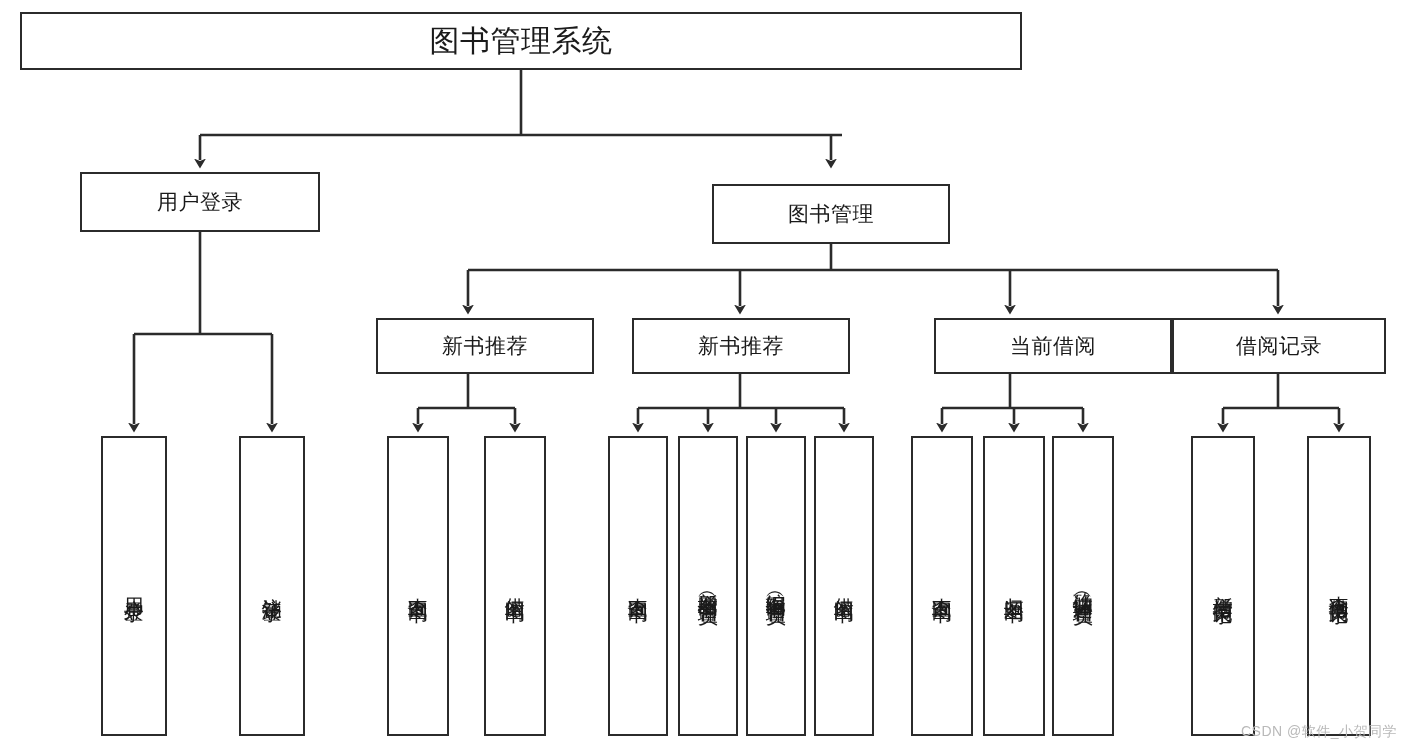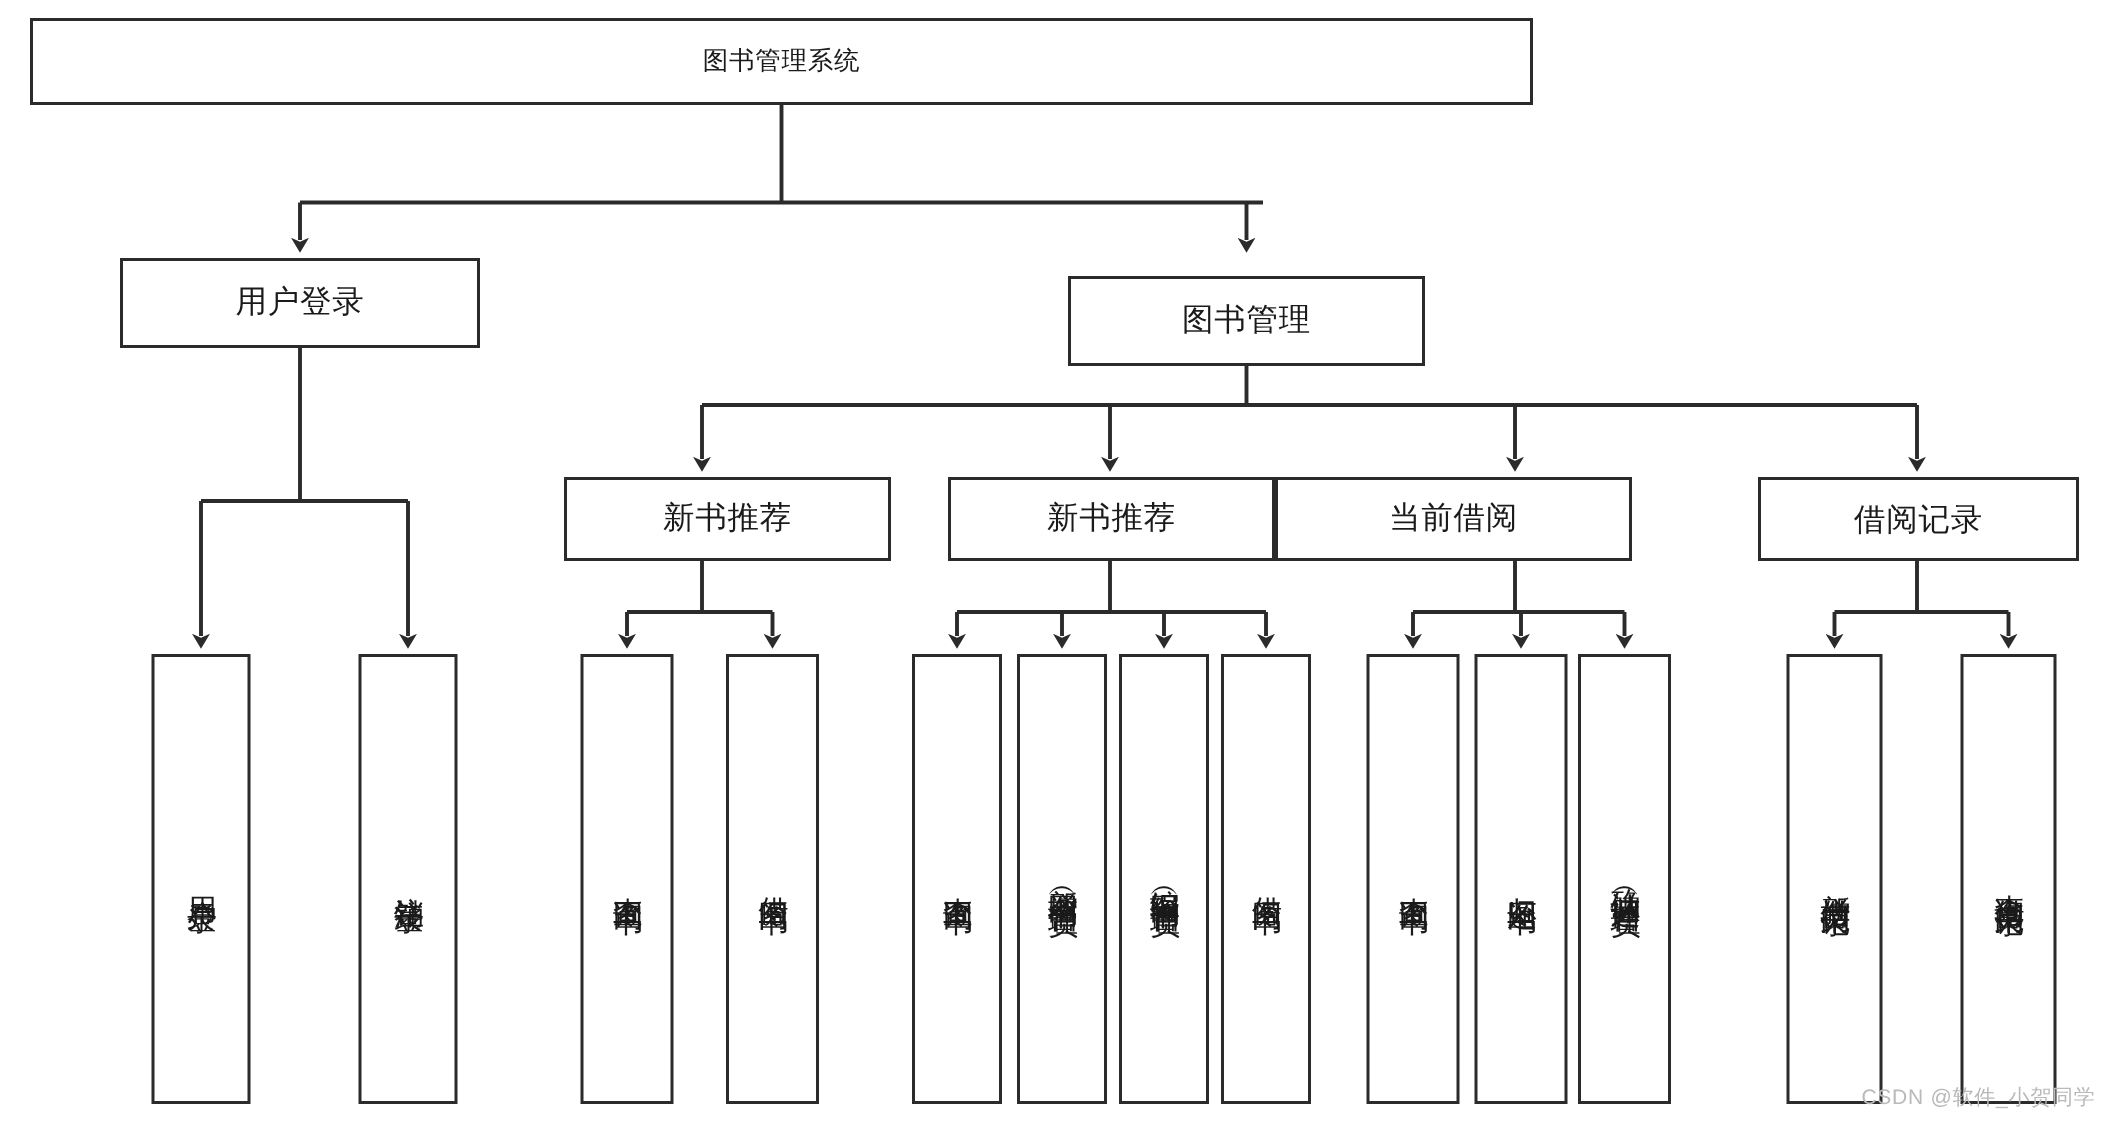--- a/index.html
+++ b/index.html
@@ -40,21 +40,21 @@
     display: block;
     text-align: center;
     line-height: 1.18;
     white-space: pre;
   }
   .node.horizontal .node-label {
     font-size: 21px;
     letter-spacing: 0.5px;
   }
   .node.root .node-label {
-    font-size: 17px;
+    font-size: 30px;
     letter-spacing: 0.5px;
   }
   .node.vertical {
     align-items: center;
     justify-content: center;
   }
   .node.vertical .node-label {
     writing-mode: vertical-rl;
     text-orientation: upright;
     font-size: 20px;
@@ -140,24 +140,24 @@
   <div class="node horizontal" style="left:712px; top:172px; width:238px; height:60px;margin-top:12px;">
     <span class="node-label">图书管理</span>
   </div>
 
   <div class="node horizontal" style="left:360px; top:318px; width:218px; height:56px;margin-left:16px;">
     <span class="node-label">新书推荐</span>
   </div>
   <div class="node horizontal" style="left:632px; top:318px; width:218px; height:56px;">
     <span class="node-label">新书推荐</span>
   </div>
-  <div class="node horizontal" style="left:850px; top:318px; width:238px; height:56px;">
+  <div class="node horizontal" style="left:934px; top:318px; width:238px; height:56px;font-family:Liberation Serif, serif;">
     <span class="node-label">当前借阅</span>
   </div>
-  <div class="node horizontal" style="left:1172px; top:318px; width:214px; height:56px;font-family:Liberation Serif, serif;">
+  <div class="node horizontal" style="left:1172px; top:318px; width:214px; height:56px;">
     <span class="node-label">借阅记录</span>
   </div>
 
   <div class="node vertical" style="left:101px; top:436px; width:66px; height:300px;">
     <span class="node-label">用户登录</span>
   </div>
   <div class="node vertical" style="left:239px; top:436px; width:66px; height:300px;">
     <span class="node-label">注销登录</span>
   </div>
 

